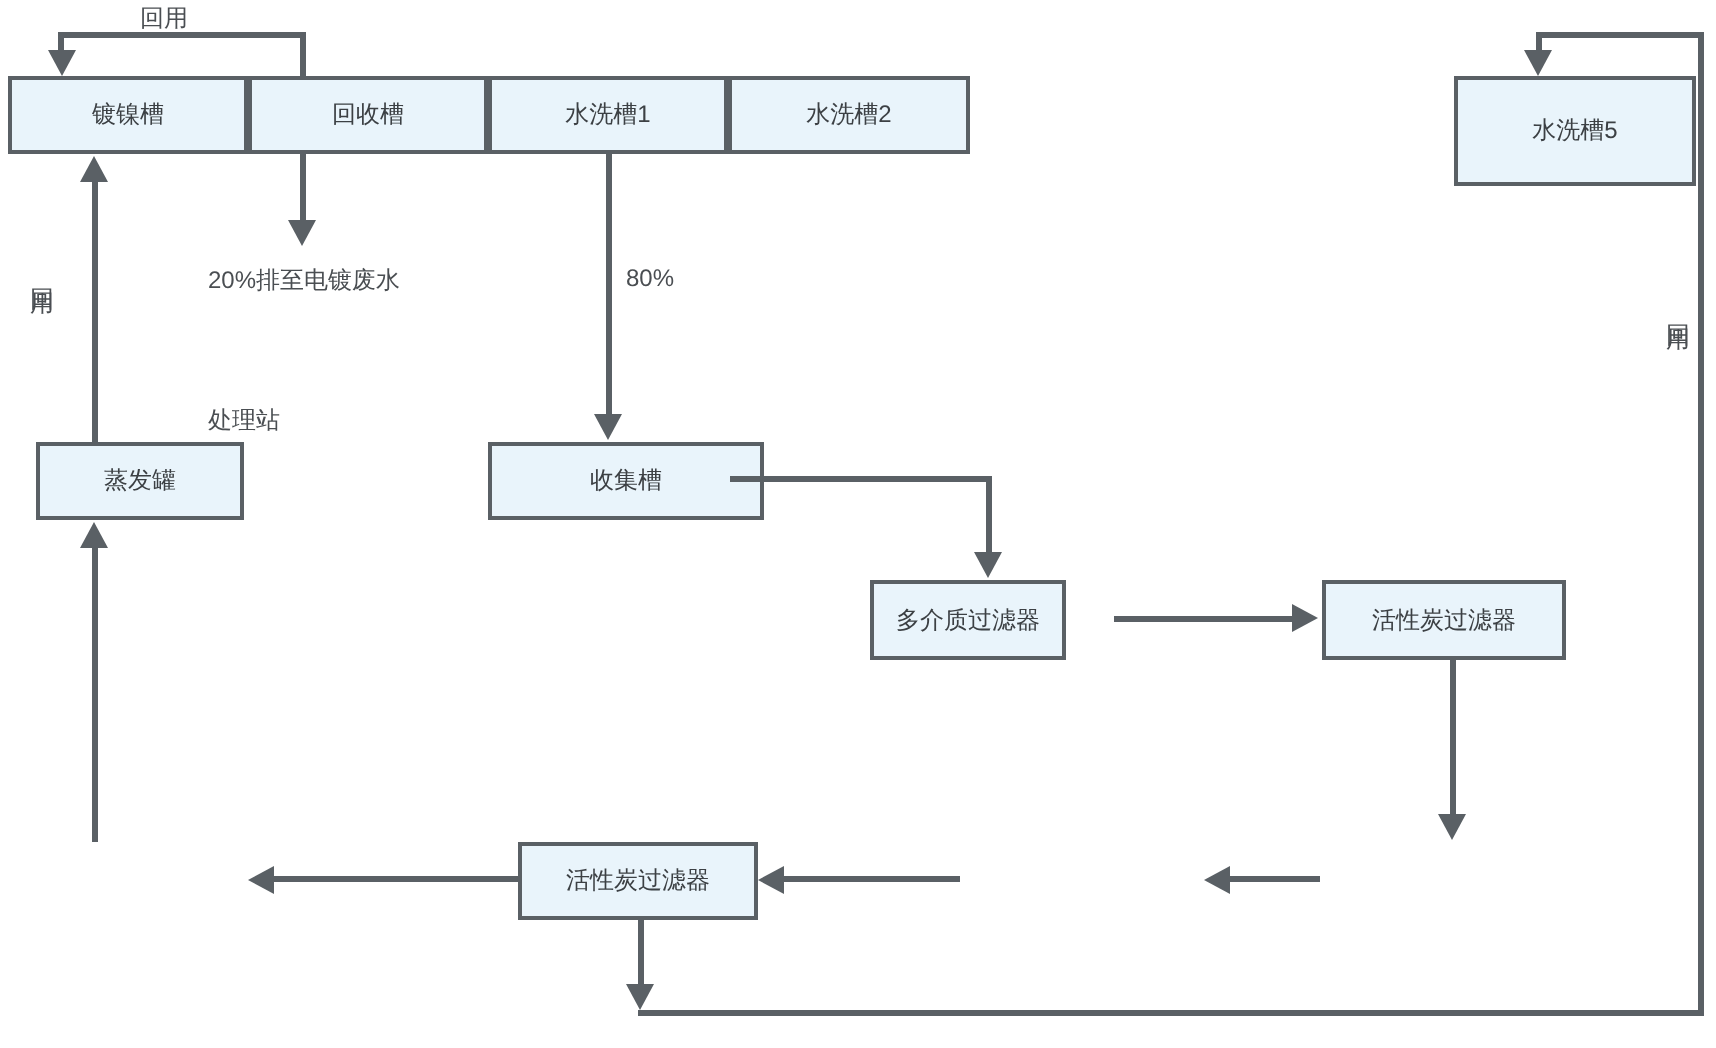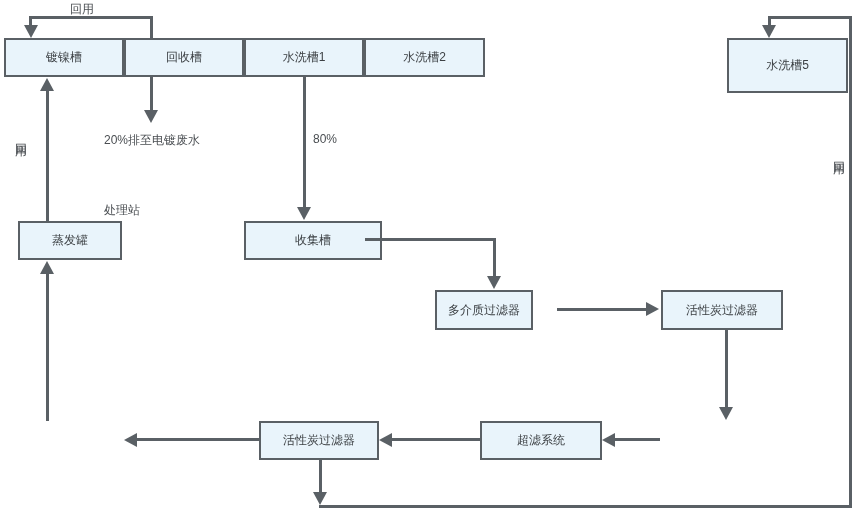--- a/index.html
+++ b/index.html
@@ -47,21 +47,20 @@
   <div class="node" style="left:244px;top:38px;width:120px;height:39px">水洗槽1</div>
   <div class="node" style="left:364px;top:38px;width:121px;height:39px">水洗槽2</div>
   <div class="node" style="left:727px;top:38px;width:121px;height:55px">水洗槽5</div>
 
   <div class="node" style="left:18px;top:221px;width:104px;height:39px">蒸发罐</div>
   <div class="node" style="left:244px;top:221px;width:138px;height:39px">收集槽</div>
   <div class="node" style="left:435px;top:290px;width:98px;height:40px">多介质过滤器</div>
   <div class="node" style="left:661px;top:290px;width:122px;height:40px">活性炭过滤器</div>
 
   <div class="node" style="left:259px;top:421px;width:120px;height:39px">活性炭过滤器</div>
-  <div class="node" style="left:480px;top:421px;width:122px;height:39px">超滤系统</div>
 
   <div class="vline" style="left:150px;top:16px;height:24px"></div>
   <div class="hline" style="left:29px;top:16px;width:124px"></div>
   <div class="vline" style="left:29px;top:16px;height:11px"></div>
   <div class="arr arr-down" style="left:24px;top:25px"></div>
   <div class="lbl" style="left:70px;top:1px">回用</div>
 
   <div class="arr arr-up" style="left:40px;top:78px"></div>
   <div class="vline" style="left:46px;top:90px;height:132px"></div>
   <div class="lbl lbl-v" style="left:12px;top:134px">回用</div>

